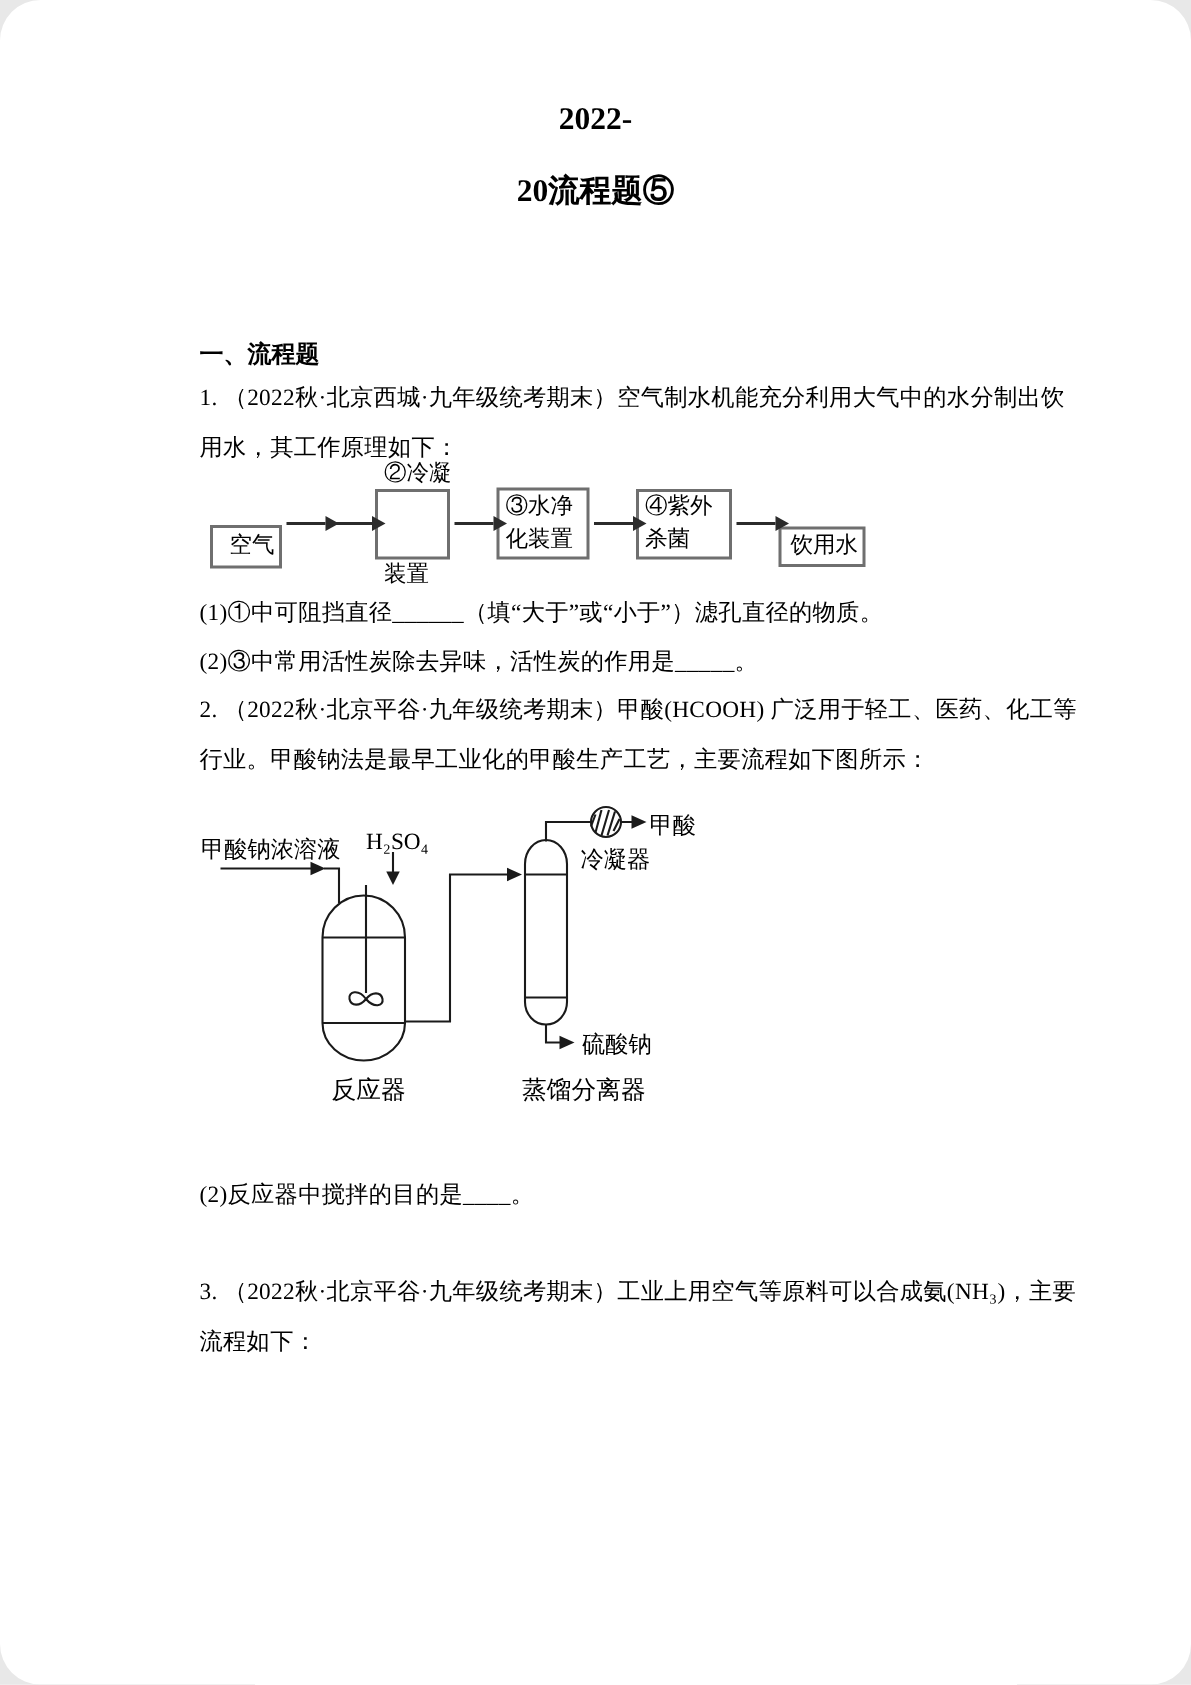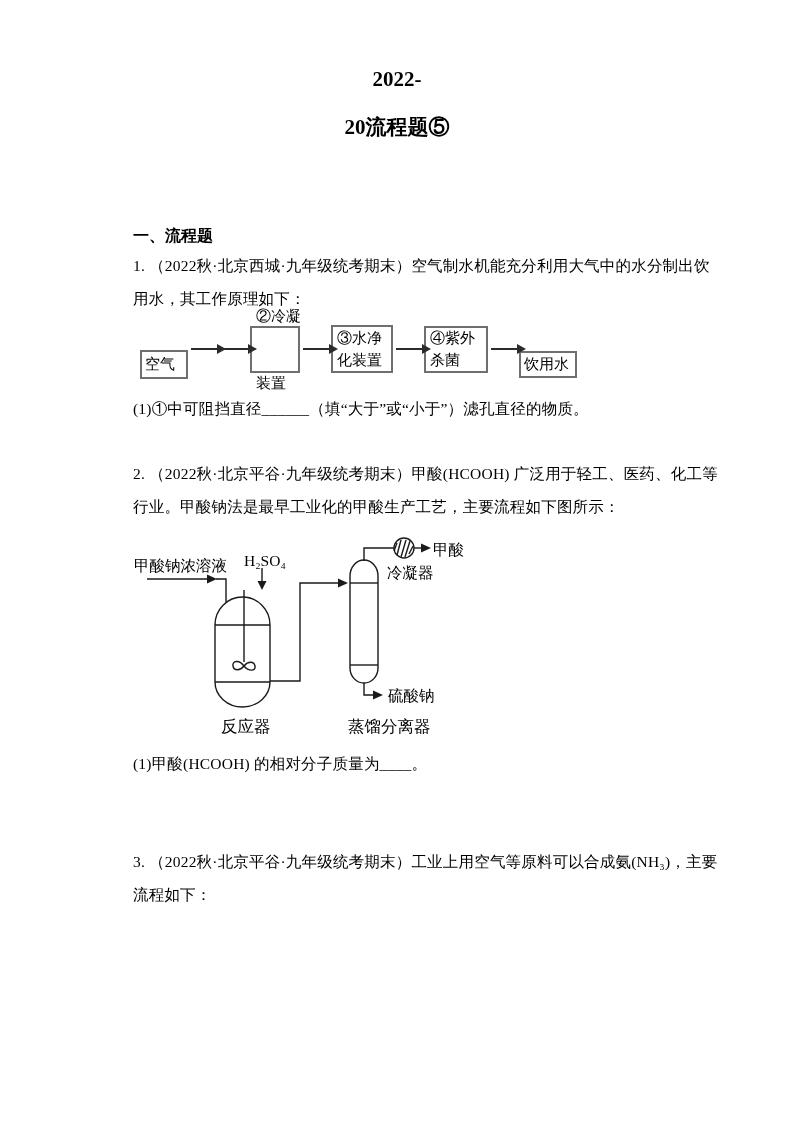--- a/index.html
+++ b/index.html
@@ -1,19 +1,20 @@
 <!DOCTYPE html>
 <html><head>
 <meta charset="utf-8">
 <style>
   html,body{margin:0;padding:0;background:#e8e8e8;}
   .page{
     width:794px;height:1123px;background:#ffffff;position:relative;
     margin:0 auto;overflow:hidden;color:#000;
     font-family:"Liberation Serif","DejaVu Serif",serif;
+    border-radius:27px;
   }
   .title-block{
     position:absolute;top:55px;left:0;right:0;text-align:center;
     font-weight:bold;font-size:21px;
   }
   .title-line{height:48px;line-height:48px;white-space:nowrap;}
   .section-heading{
     position:absolute;left:133px;top:226px;font-weight:bold;font-size:16px;
     white-space:nowrap;
   }
@@ -25,21 +26,21 @@
   .flowchart{
     position:absolute;left:140px;top:322px;height:54px;
     display:flex;align-items:center;
   }
   .fc-box{
     border:2px solid #6f6f6f;display:flex;flex-direction:column;
     justify-content:center;font-size:15px;line-height:22px;
     box-sizing:border-box;padding:0 3px;
   }
   .fc-box .fc-ln{white-space:nowrap;}
-  .fc-c{align-items:flex-start;margin-top:30px;}
+  .fc-c{align-items:flex-end;margin-top:30px;}
   .b1{width:48px;height:29px;}
   .b2{width:84px;height:50px;padding-left:8px;}
   .b3{width:50px;height:47px;padding-left:4px;gap:45px;}
   .b4{width:62px;height:48px;padding-left:4px;}
   .b5{width:64px;height:47px;padding-left:4px;}
   .b6{width:58px;height:27px;}
   .fc-arrow{
     width:26px;height:0;border-top:2px solid #2b2b2b;position:relative;
     margin:0 2px 0 3px;flex:none;
   }
@@ -87,20 +88,21 @@
       <div class="fc-ln">④紫外</div>
       <div class="fc-ln">杀菌</div>
     </div>
     <div class="fc-arrow"></div>
     <div class="fc-box fc-c b6">
       <div class="fc-ln">饮用水</div>
     </div>
   </div>
 
   <div class="bline" style="top:399px;">(1)①中可阻挡直径______（填“大于”或“小于”）滤孔直径的物质。</div>
+  <div class="bline" style="top:432px;">(2)③中常用活性炭除去异味，活性炭的作用是_____。</div>
 
   <div class="bline" style="top:464px;">2. （2022秋·北京平谷·九年级统考期末）甲酸(HCOOH) 广泛用于轻工、医药、化工等</div>
   <div class="bline" style="top:497px;">行业。甲酸钠法是最早工业化的甲酸生产工艺，主要流程如下图所示：</div>
 
   <svg class="diagram" width="360" height="212" viewBox="130 533 360 212">
     <g stroke="#1a1a1a" stroke-width="1.4" fill="none">
 
       <line x1="147" y1="579" x2="208" y2="579"></line>
       <polyline points="216,579 226,579 226,602"></polyline>
 
@@ -143,18 +145,18 @@
       <text x="134" y="571">甲酸钠浓溶液</text>
       <text x="244" y="566">H₂SO₄</text>
       <text x="433" y="555">甲酸</text>
       <text x="387" y="578">冷凝器</text>
       <text x="388" y="701">硫酸钠</text>
       <text x="221" y="732" font-size="16.5">反应器</text>
       <text x="348" y="732" font-size="16.5">蒸馏分离器</text>
     </g>
   </svg>
 
-  <div class="bline" style="top:754px;">(1)甲酸(HCOOH) 的相对分子质量为____。</div>
+  <div class="bline" style="top:787px;">(2)反应器中搅拌的目的是____。</div>
 
   <div class="bline" style="top:852px;">3. （2022秋·北京平谷·九年级统考期末）工业上用空气等原料可以合成氨(NH₃)，主要</div>
   <div class="bline" style="top:885px;">流程如下：</div>
 
 </div>
 
 </body></html>

